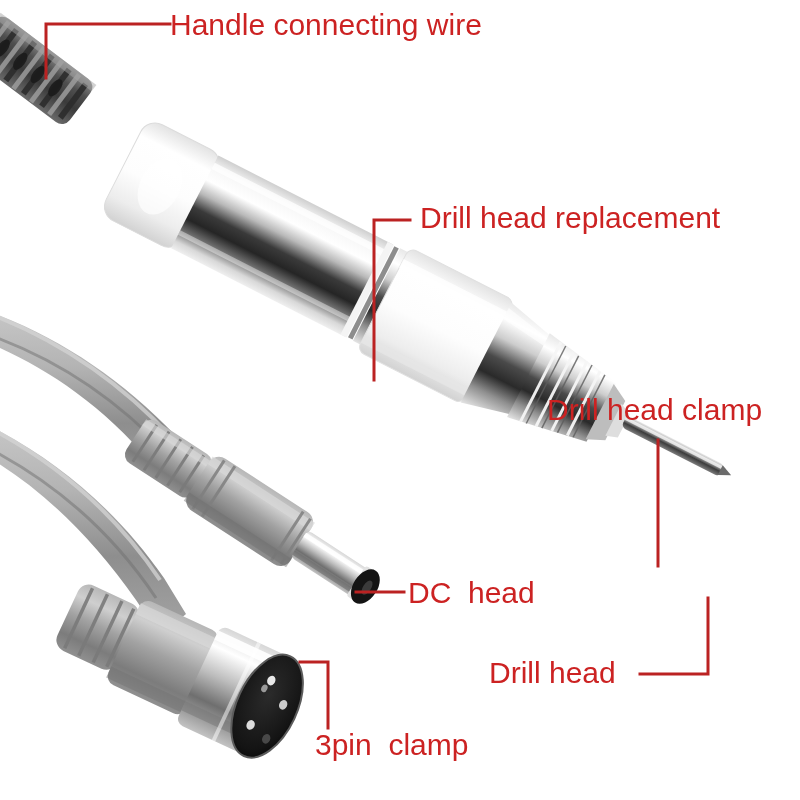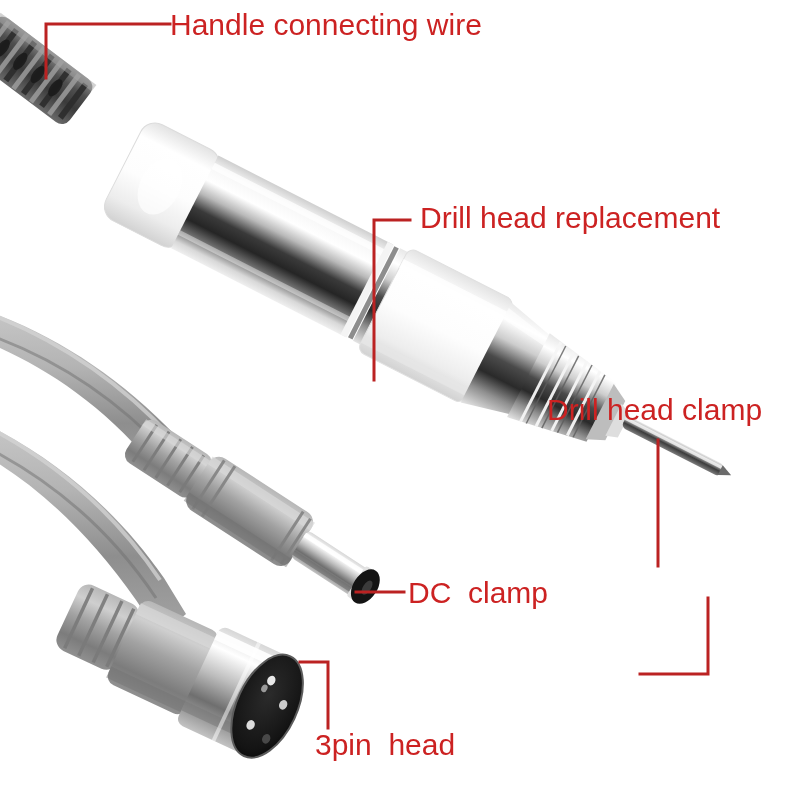--- a/index.html
+++ b/index.html
@@ -279,18 +279,19 @@
       <polyline points="300,662 328,662 328,728"></polyline>
     </g>
   </svg>
 
   <div class="lbl" id="lbl-handle-wire">Handle connecting wire</div>
 
   <div class="lbl" id="lbl-drill-replace">Drill head replacement</div>
 
   <div class="lbl" id="lbl-clamp">Drill head clamp</div>
 
-  <div class="lbl" id="lbl-dc-plug">DC  clamp</div>
-
-
-  <div class="lbl" id="lbl-3pin">3pin  head</div>
+  <div class="lbl" id="lbl-dc-plug">DC  head</div>
+
+  <div class="lbl" id="lbl-drill-head">Drill head</div>
+
+  <div class="lbl" id="lbl-3pin">3pin  clamp</div>
 
 </div>
 
 </body></html>

